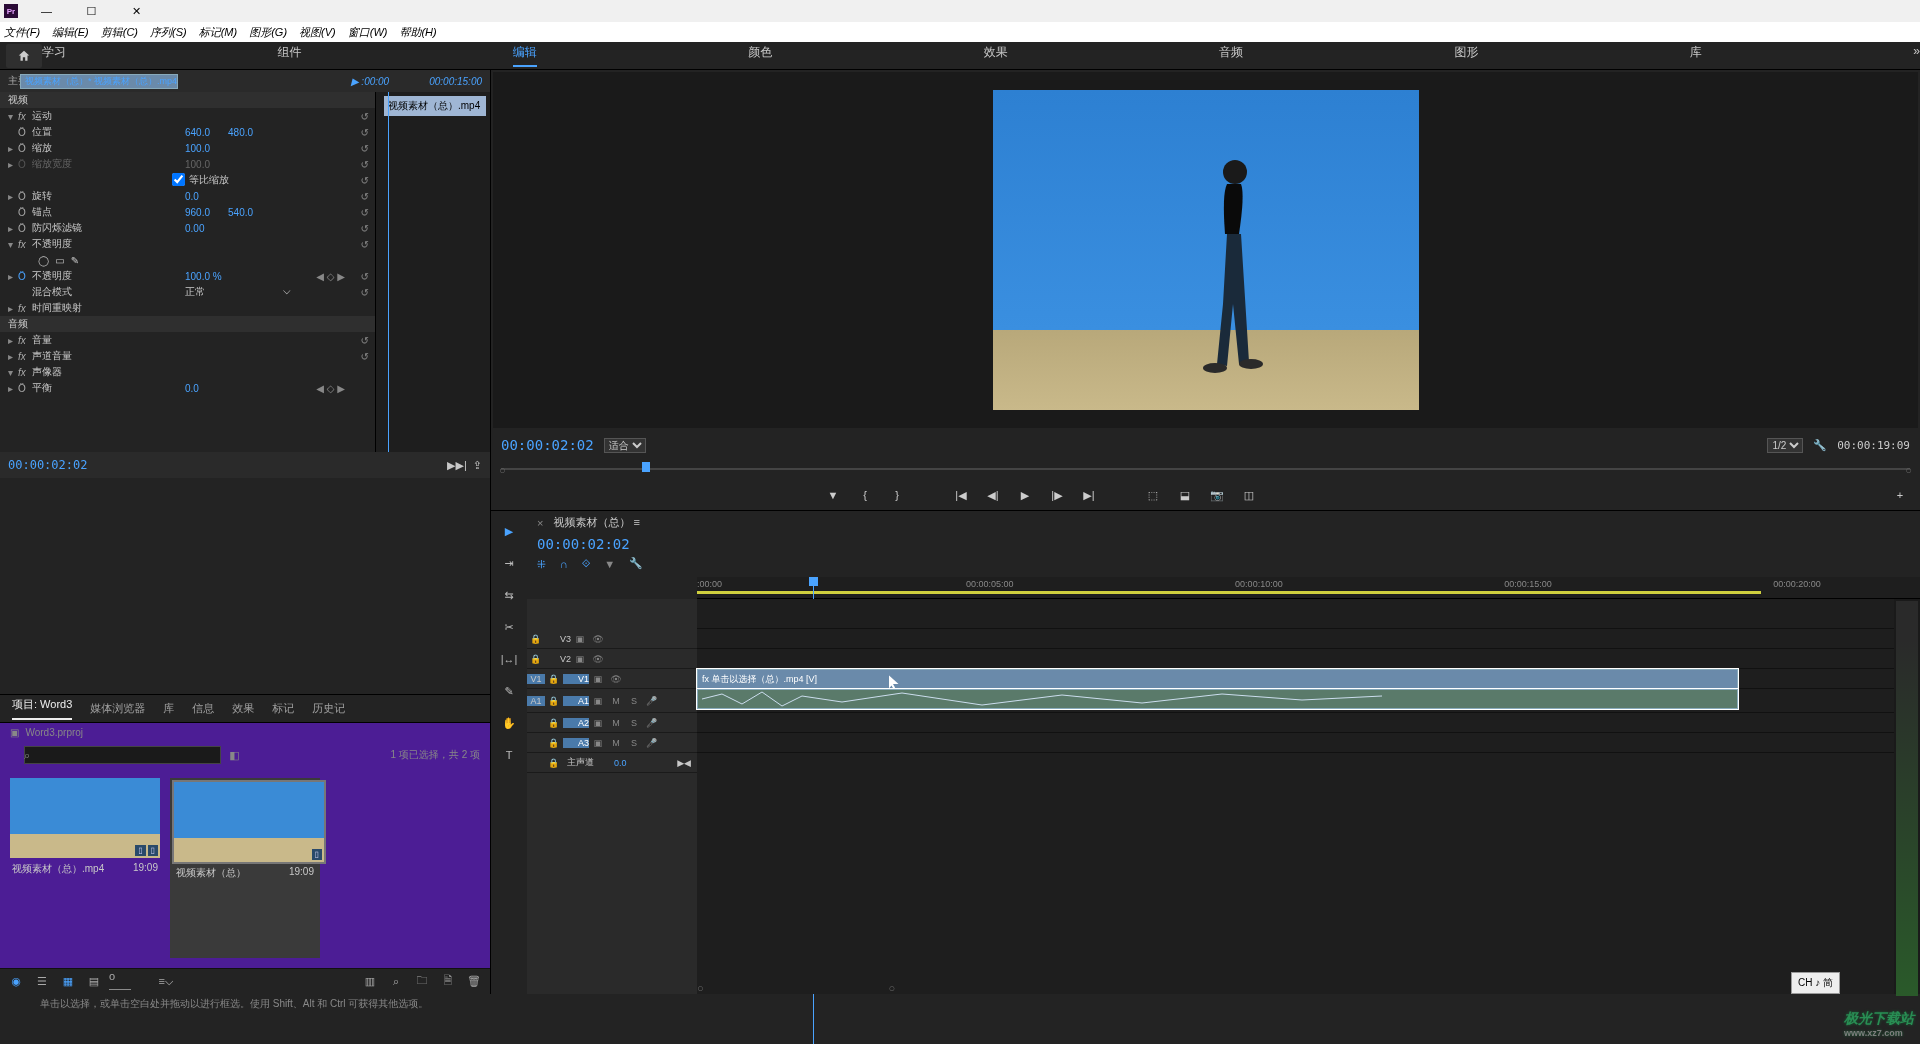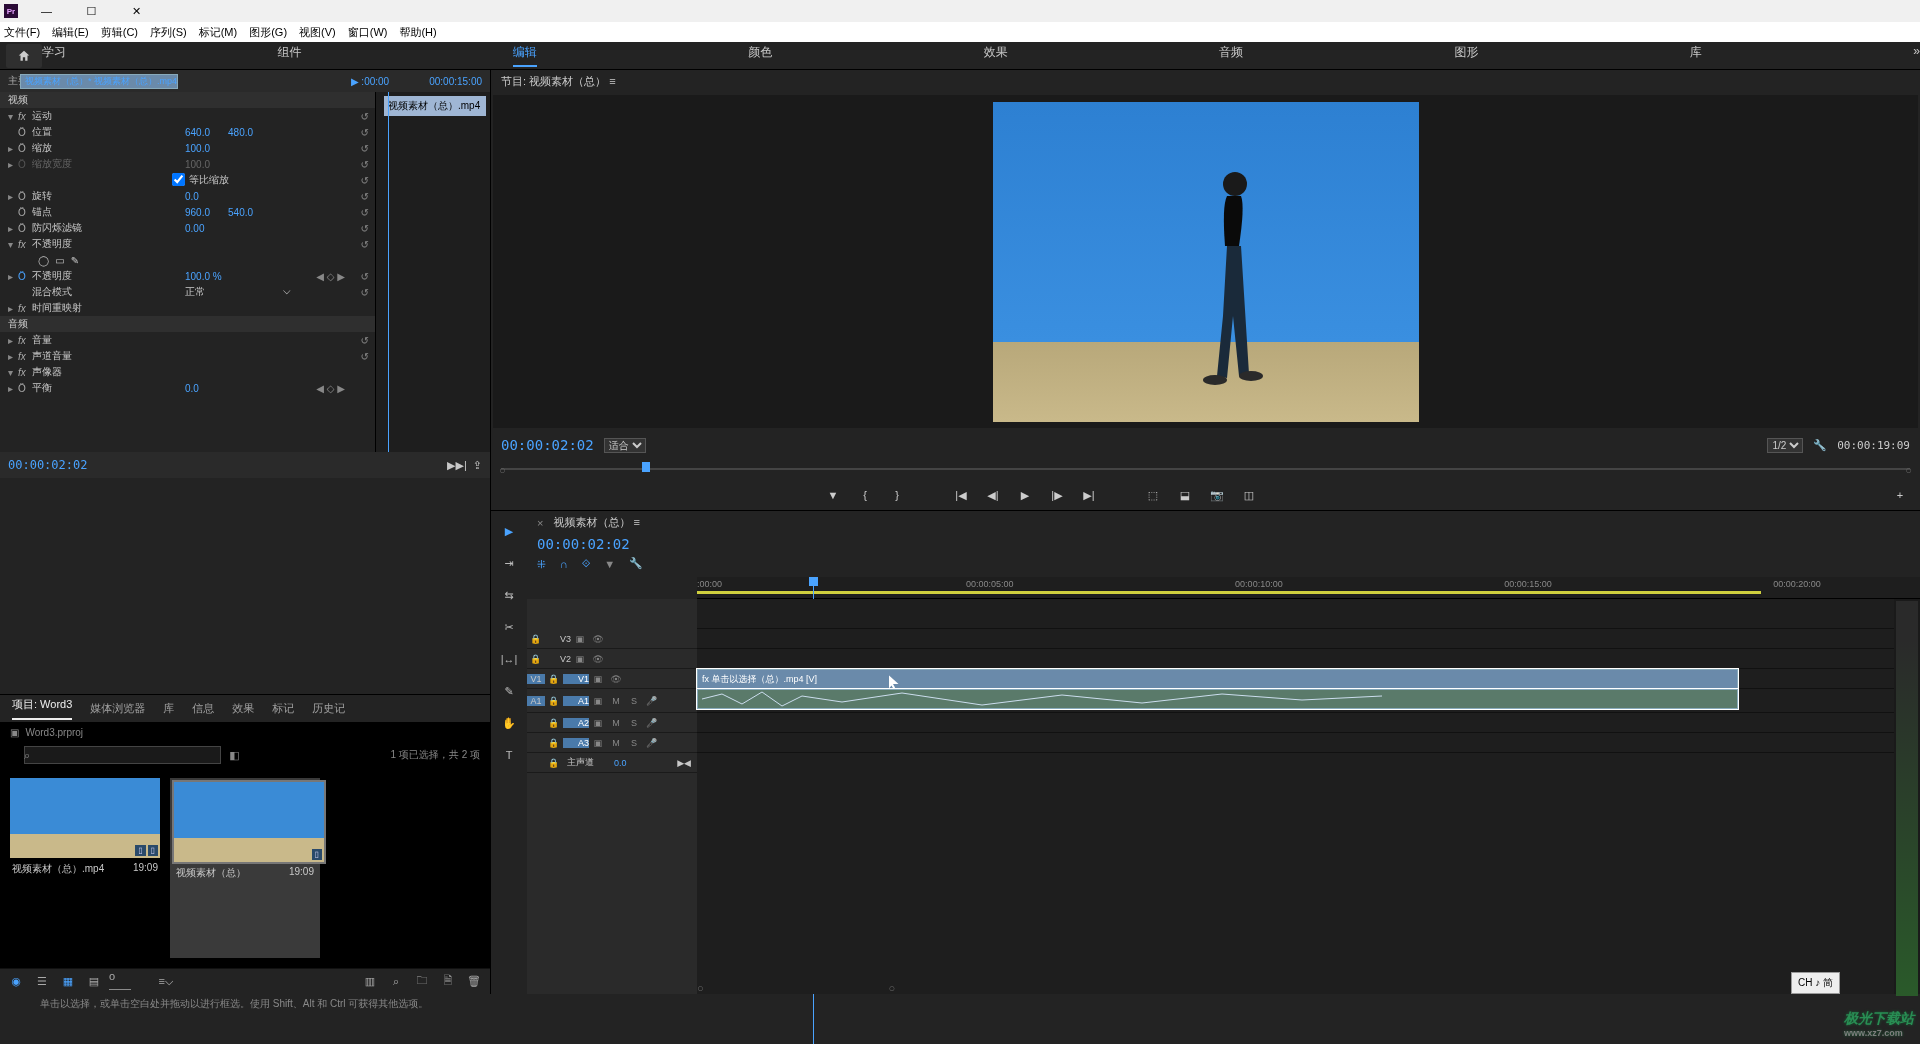--- a/index.html
+++ b/index.html
@@ -3,60 +3,60 @@
 <meta charset="utf-8">
 <style>
 * { margin: 0; padding: 0; box-sizing: border-box; font-family: "Microsoft YaHei", Arial, sans-serif; }
 body { background: #232323; color: #c8c8c8; font-size: 11px; overflow: hidden; width: 1920px; height: 1044px; }
 .title-bar { height: 22px; background: #f0f0f0; color: #000; display: flex; align-items: center; padding-left: 4px; }
 .title-bar .logo { width: 14px; height: 14px; background: #2a0a36; margin-right: 6px; display: flex; align-items: center; justify-content: center; color: #e6a0ff; font-size: 8px; font-weight: bold; }
 .title-bar .title { flex: 1; font-size: 11px; }
 .win-btns { display: flex; }
 .win-btns div { width: 45px; height: 22px; display: flex; align-items: center; justify-content: center; cursor: pointer; }
 .menu-bar { height: 20px; background: #fff; color: #000; display: flex; align-items: center; padding-left: 4px; font-size: 11px; }
-.menu-bar span { margin-right: 12px; cursor: pointer; }
+.menu-bar span { margin-right: 12px; cursor: pointer; font-style: italic; }
 .home-bar { height: 28px; background: #232323; border-bottom: 1px solid #000; display: flex; align-items: center; }
 .home-btn { width: 36px; height: 24px; margin-left: 6px; background: #2f2f2f; display: flex; align-items: center; justify-content: center; border-radius: 2px; }
 .workspace-tabs { flex: 1; display: flex; justify-content: space-between; gap: 40px; }
 .workspace-tabs span { color: #c8c8c8; cursor: pointer; font-size: 12px; }
 .workspace-tabs span.active { color: #4aa3ff; border-bottom: 2px solid #4aa3ff; padding-bottom: 4px; }
 .workspace-tabs .more { cursor: pointer; }
 .main { display: flex; height: 924px; }
 .left-col { width: 490px; display: flex; flex-direction: column; }
 .right-col { flex: 1; display: flex; flex-direction: column; }
 .panel-tabs { height: 28px; display: flex; align-items: center; gap: 18px; padding-left: 12px; background: #232323; border-bottom: 1px solid #000; font-size: 11px; }
 .panel-tabs span { cursor: pointer; color: #a0a0a0; }
 .panel-tabs span.active { color: #eee; border-bottom: 2px solid #eee; padding-bottom: 6px; }
 
 .effect-controls { flex: 1; background: #232323; overflow: hidden; }
 .ec-header { height: 22px; display: flex; align-items: center; padding: 0 8px; background: #2a2a2a; font-size: 10px; }
 .ec-header .src { color: #aaa; }
 .ec-header .clip { color: #4aa3ff; margin-left: 12px; }
-.ec-header .times { margin-left: auto; display: flex; gap: 40px; color: #4aa3ff; }
+.ec-header .times { margin-left: auto; display: flex; gap: 40px; color: #4aa3ff; font-style: italic; }
 .ec-body { display: flex; height: 360px; }
 .ec-props { width: 375px; overflow: hidden; }
 .ec-track { flex: 1; background: #1e1e1e; position: relative; border-left: 1px solid #000; }
 .ec-clip-bar { position: absolute; top: 4px; left: 8px; right: 4px; height: 20px; background: #9fb6d4; color: #000; font-size: 10px; padding-left: 4px; display: flex; align-items: center; }
 .ec-playhead { position: absolute; top: 0; bottom: 0; left: 12px; width: 1px; background: #4aa3ff; }
 
 .prop-row { height: 16px; display: flex; align-items: center; padding-left: 8px; position: relative; font-size: 10px; }
 .prop-row .arrow { width: 10px; color: #888; }
 .prop-row .fx { width: 14px; font-style: italic; color: #aaa; }
 .prop-row .stopwatch { width: 14px; color: #aaa; }
 .prop-row .label { color: #c8c8c8; }
 .prop-row .vals { position: absolute; left: 185px; color: #4aa3ff; display: flex; gap: 18px; }
 .prop-row .vals.dim { color: #666; }
 .prop-row .reset { position: absolute; right: 6px; color: #888; }
 .sect-label { height: 16px; padding-left: 8px; color: #ccc; background: #2f2f2f; display:flex; align-items:center; font-size:10px; }
 
 .ec-footer { height: 26px; display: flex; align-items: center; padding: 0 8px; background: #2a2a2a; }
 .ec-footer .tc { color: #4aa3ff; font-family: monospace; font-size: 12px; }
 .ec-footer .rbtns { margin-left: auto; display: flex; gap: 6px; }
 
-.project { height: 300px; background: #000000; border-top: 1px solid #000; display: flex; flex-direction: column; }
+.project { height: 300px; background: #4c1d95; border-top: 1px solid #000; display: flex; flex-direction: column; }
 .proj-sub { padding: 4px 10px; color: #888; font-size: 10px; }
 .proj-search { display: flex; align-items: center; padding: 4px 10px; gap: 8px; }
 .proj-search input { flex: 0 0 140px; background: #1a1a1a; border: 1px solid #444; color: #ccc; height: 18px; padding-left: 18px; }
 .proj-search .count { margin-left: auto; color: #888; font-size: 10px; }
 .proj-thumbs { flex: 1; display: flex; gap: 10px; padding: 10px; }
 .thumb { width: 150px; }
 .thumb .img { width: 150px; height: 80px; background: linear-gradient(to bottom, #3a8bd6 70%, #c9b98a 70%); position: relative; }
 .thumb .img.sel { outline: 2px solid #777; background: linear-gradient(to bottom, #3a8bd6 70%, #c9b98a 70%); }
 .thumb .badges { position: absolute; bottom: 2px; right: 2px; display: flex; gap: 2px; }
 .thumb .badges span { background: #2a4a6a; color: #cce; font-size: 8px; padding: 1px 3px; }
@@ -386,21 +386,20 @@
         <span class="icon">🗀</span>
         <span class="icon">🗎</span>
         <span class="icon">🗑</span>
       </div>
     </div>
   </div>
 
   <div class="right-col">
 
     <div class="program">
-      <div class="prog-header">节目: 视频素材（总） ≡</div>
       <div class="prog-monitor">
         <div class="monitor-img">
           <svg class="person" viewBox="0 0 70 220">
             <circle cx="38" cy="18" r="12" fill="#1a1a1a"></circle>
             <path d="M30 30 Q25 40 28 80 L42 80 Q48 40 44 30 Z" fill="#0a0a0a"></path>
             <path d="M30 80 L26 150 L20 210 L30 212 L36 150 L42 210 L52 208 L44 80 Z" fill="#1a2a3a"></path>
             <ellipse cx="18" cy="214" rx="12" ry="5" fill="#2a2a2a"></ellipse>
             <ellipse cx="54" cy="210" rx="12" ry="5" fill="#2a2a2a"></ellipse>
           </svg>
         </div>

